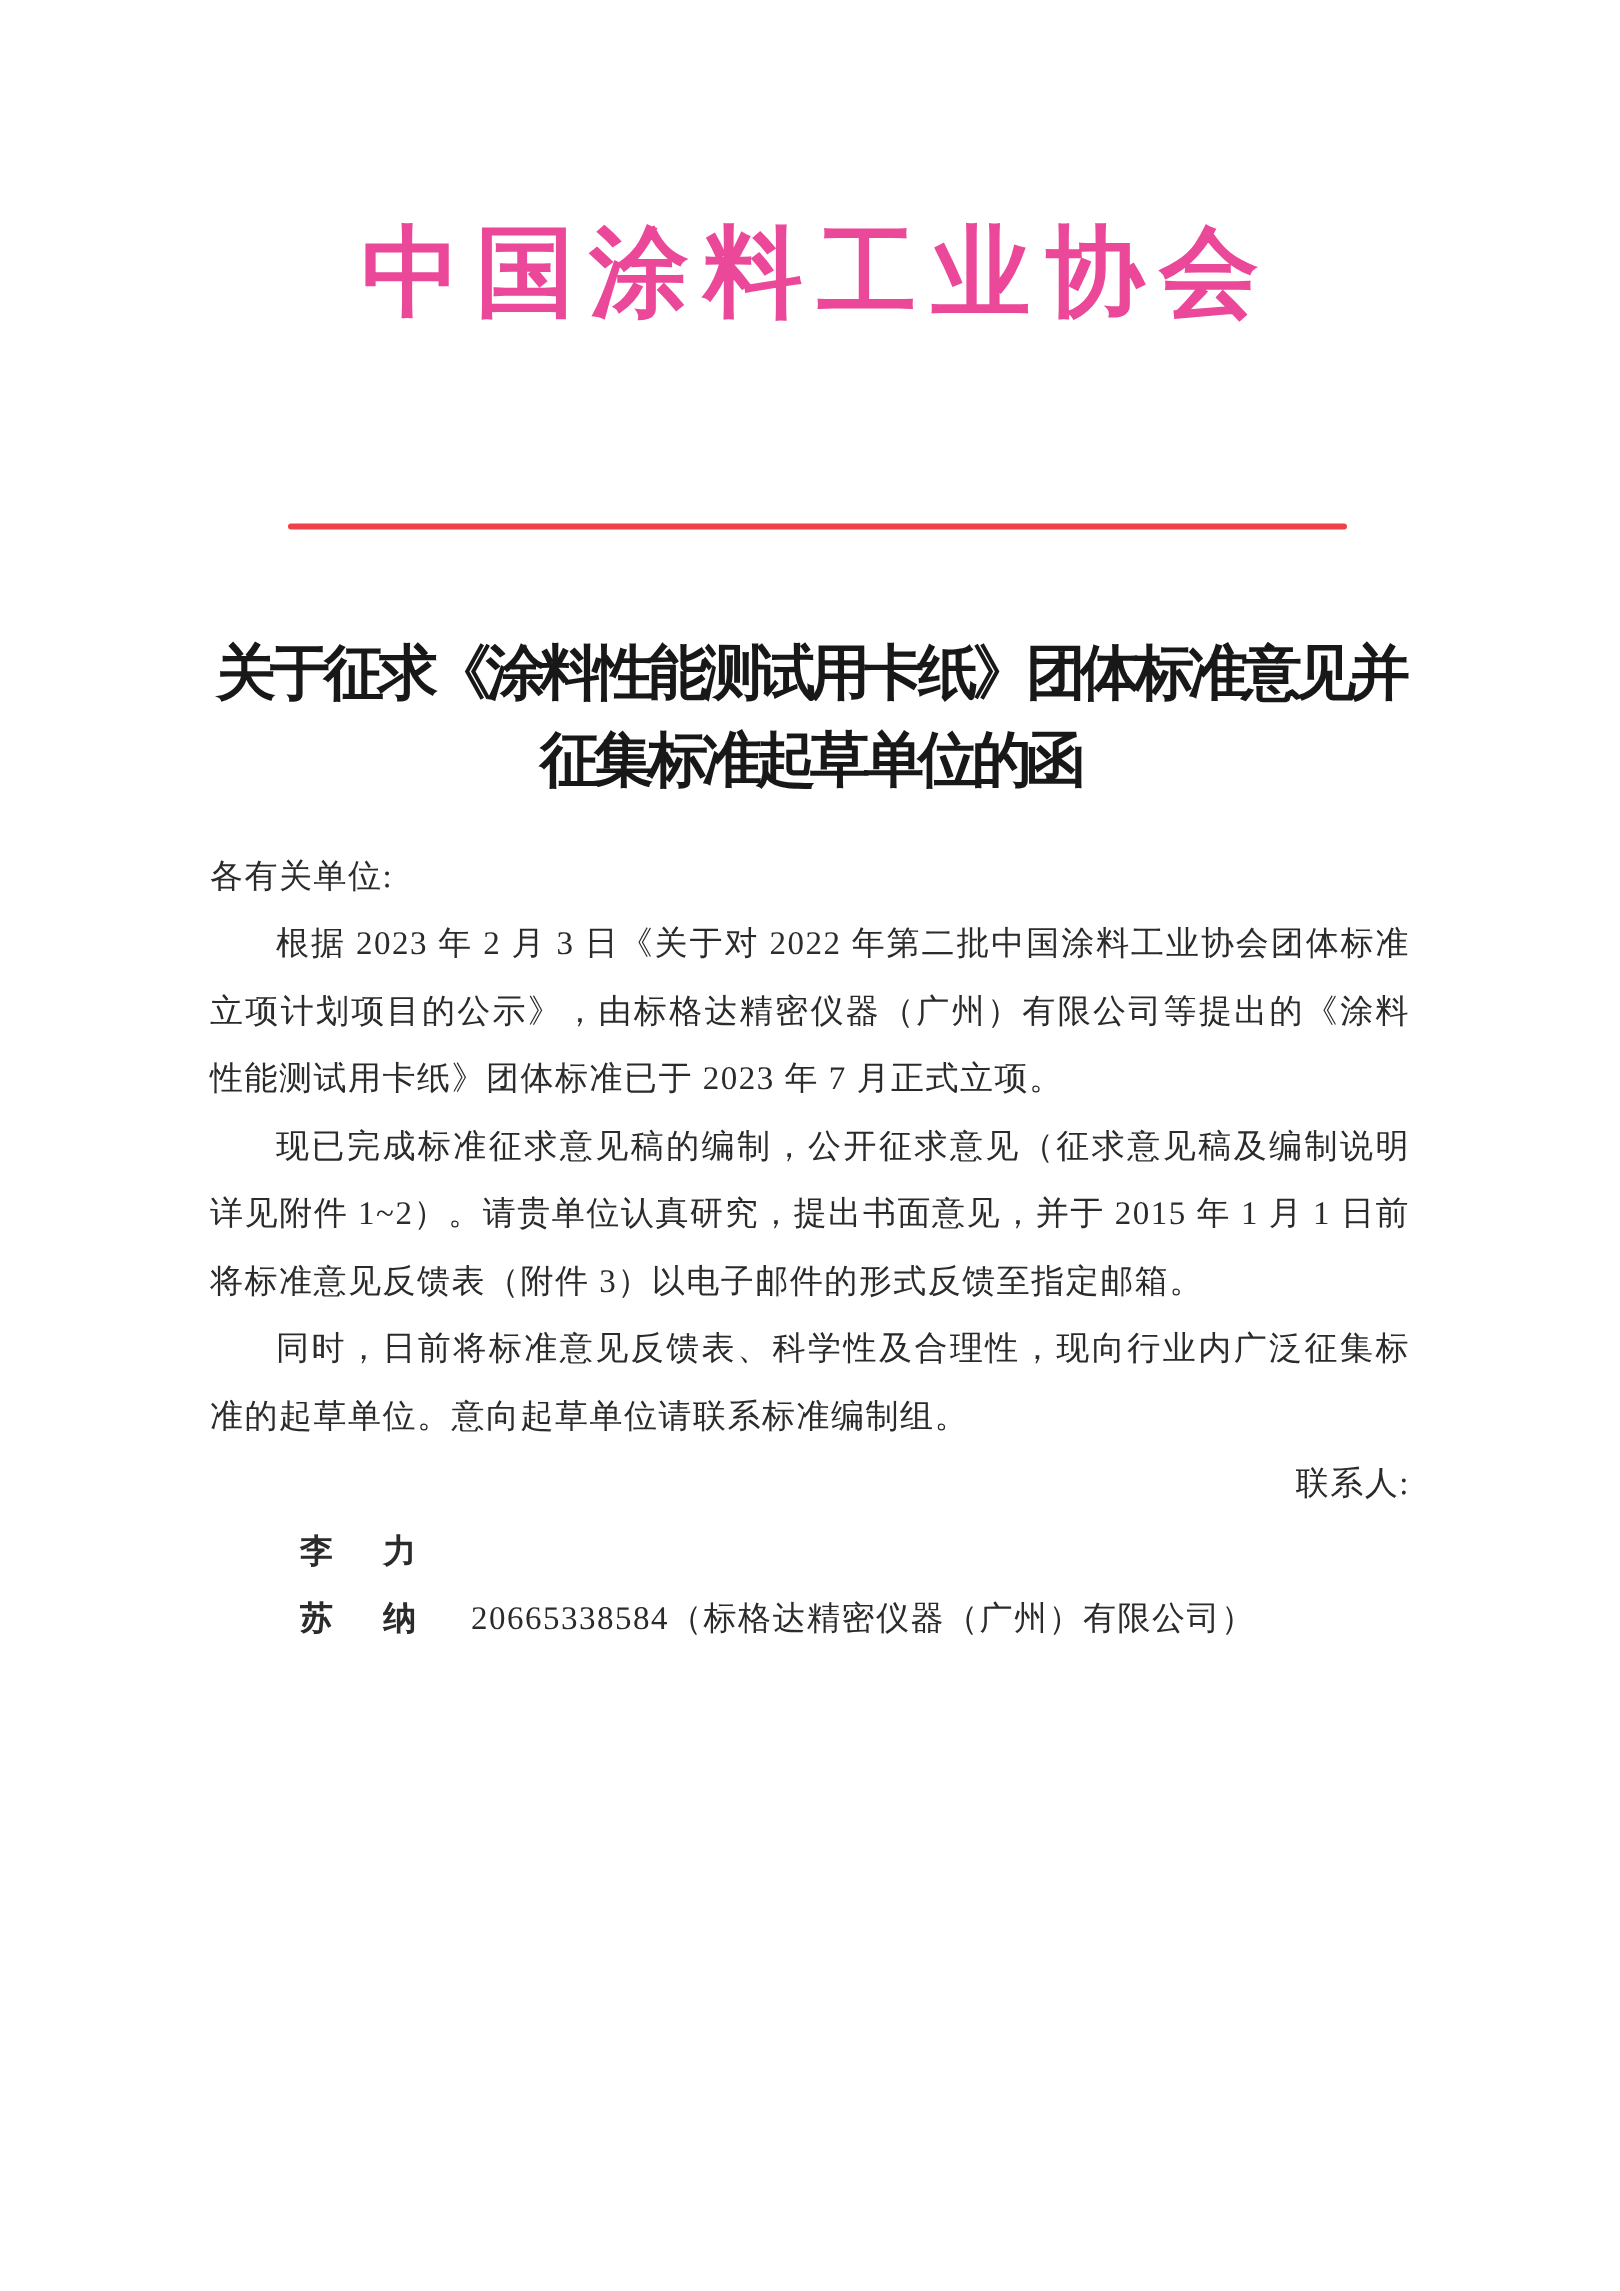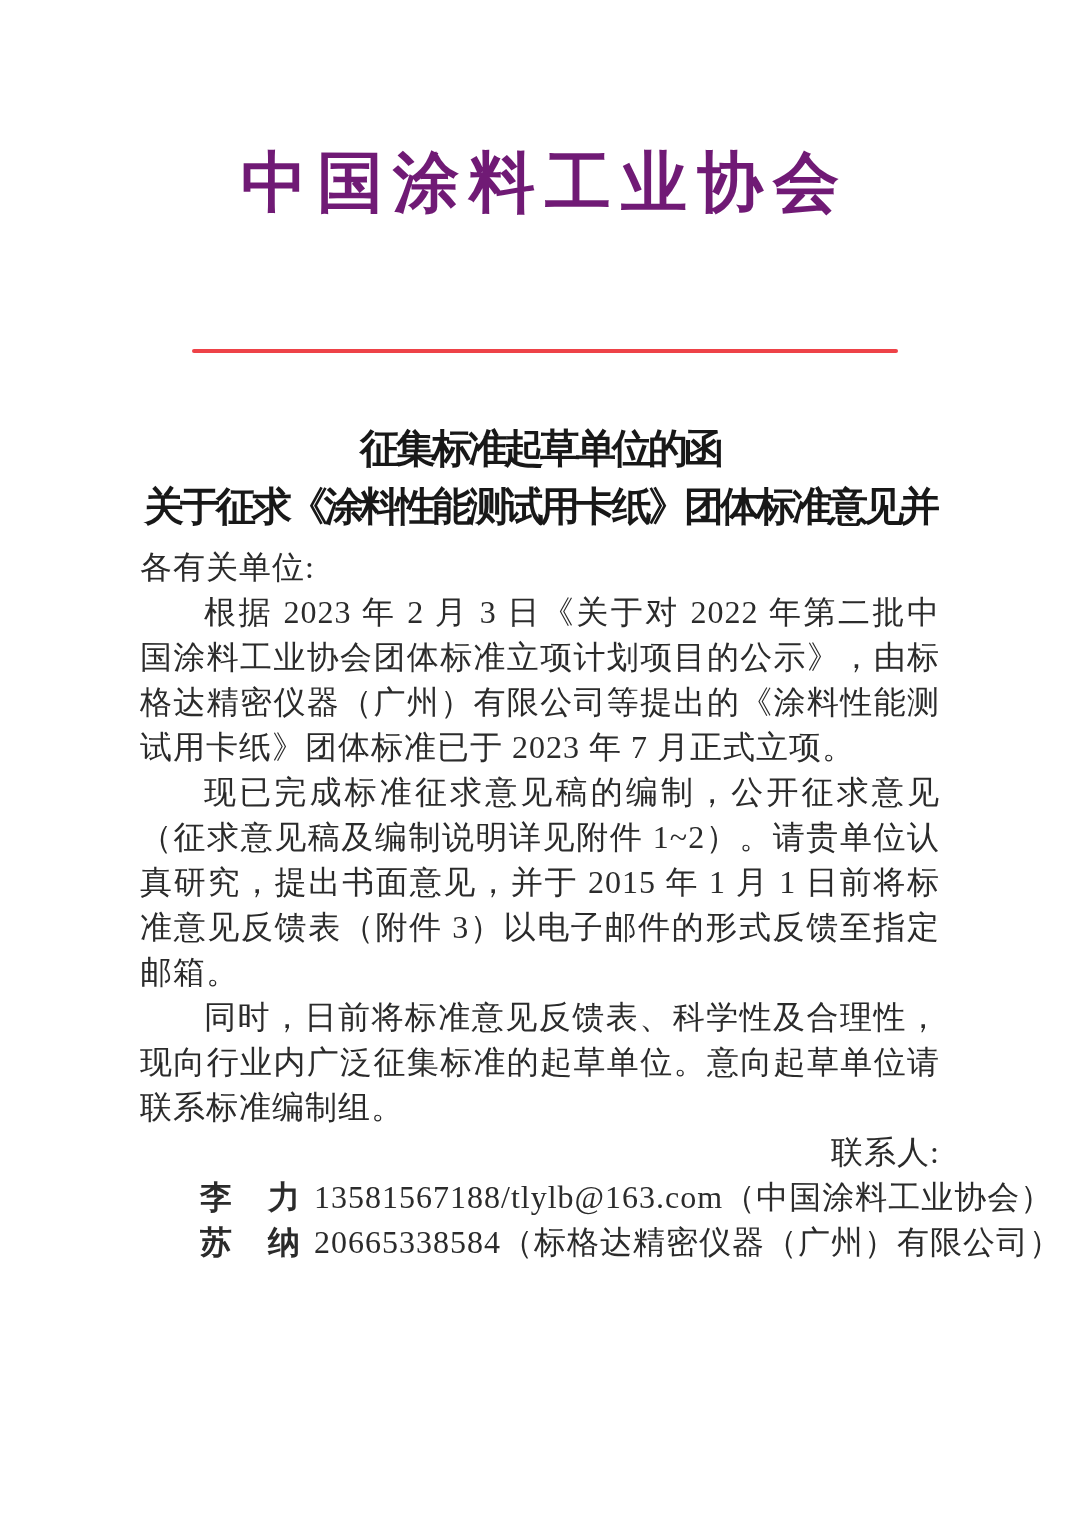--- a/index.html
+++ b/index.html
@@ -18,21 +18,21 @@
   
   .letterhead {
     position: absolute;
     top: 150px;
     left: 0;
     width: 1080px;
     text-align: center;
     font-size: 66px;
     line-height: 1;
     font-weight: bold;
-    color: #701a75;
+    color: #ec4899;
     letter-spacing: 10px;
     text-indent: 10px;
     white-space: nowrap;
   }
   
   .red-rule {
     position: absolute;
     top: 349px;
     left: 192px;
     width: 706px;
@@ -51,22 +51,22 @@
   .doc-title {
     text-align: center;
     font-weight: bold;
     color: #181818;
     font-size: 40px;
     line-height: 58px;
     letter-spacing: -4px;
     white-space: nowrap;
   }
   .body-text {
-    margin-top: 9px;
-    font-size: 32px;
+    margin-top: 25px;
+    font-size: 22px;
     line-height: 45px;
     letter-spacing: 1px;
   }
   .salutation {
     text-align: left;
   }
   .para {
     text-indent: 2em;
     text-align: justify;
     text-justify: inter-character;
@@ -94,38 +94,37 @@
 <body>
 
 <div class="page">
 
   <div class="letterhead">中国涂料工业协会</div>
 
   <div class="red-rule"></div>
 
   <div class="content">
 
+    <div class="doc-title">关于征求《涂料性能测试用卡纸》团体标准意见并</div>
     <div class="doc-title">征集标准起草单位的函</div>
-    <div class="doc-title">关于征求《涂料性能测试用卡纸》团体标准意见并</div>
 
     <div class="body-text">
 
       <div class="salutation">各有关单位:</div>
 
       <div class="para">根据 2023 年 2 月 3 日《关于对 2022 年第二批中国涂料工业协会团体标准立项计划项目的公示》，由标格达精密仪器（广州）有限公司等提出的《涂料性能测试用卡纸》团体标准已于 2023 年 7 月正式立项。</div>
 
       <div class="para">现已完成标准征求意见稿的编制，公开征求意见（征求意见稿及编制说明详见附件 1~2）。请贵单位认真研究，提出书面意见，并于 2015 年 1 月 1 日前将标准意见反馈表（附件 3）以电子邮件的形式反馈至指定邮箱。</div>
 
       <div class="para">同时，日前将标准意见反馈表、科学性及合理性，现向行业内广泛征集标准的起草单位。意向起草单位请联系标准编制组。</div>
 
       <div class="contacts-label">联系人:</div>
 
       <div class="contact-row">
         <span class="contact-name">李 力</span>
-        <span class="contact-detail">13581567188/tlylb@163.com（中国涂料工业协会）</span>
       </div>
 
       <div class="contact-row">
         <span class="contact-name">苏 纳</span>
         <span class="contact-detail">20665338584（标格达精密仪器（广州）有限公司）</span>
       </div>
 
     </div>
   </div>
 </div>

